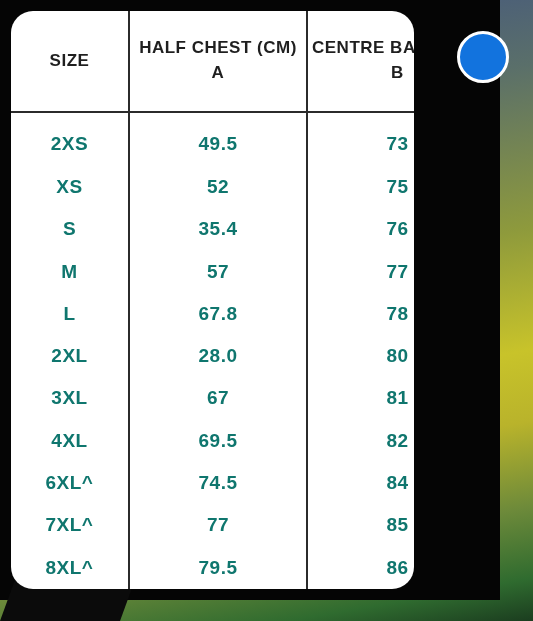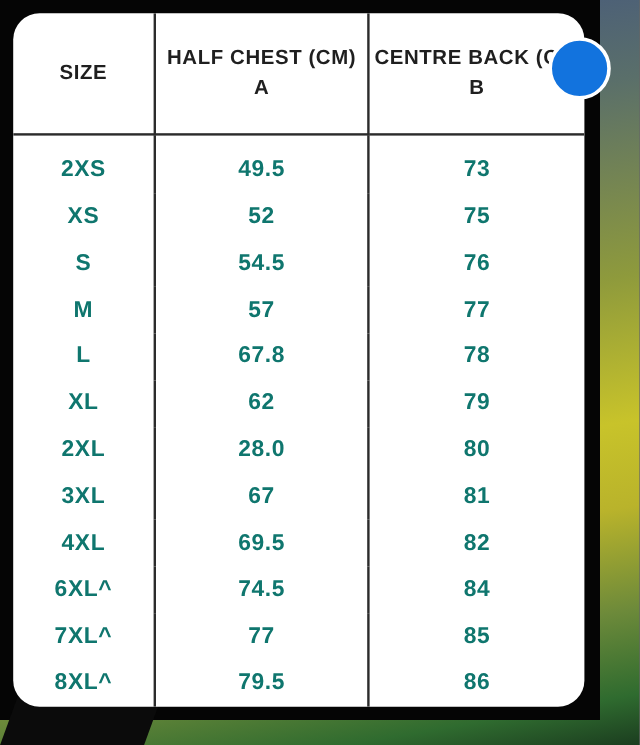--- a/index.html
+++ b/index.html
@@ -45,21 +45,21 @@
     background: #0b0b0b;
     transform: skewX(-20deg);
     transform-origin: bottom left;
   }
 
   
   .card {
     position: absolute;
     left: 11px;
     top: 11px;
-    width: 476px;
+    width: 403px;
     height: 578px;
     background: #ffffff;
     border-radius: 22px;
     overflow: hidden;
   }
 
   table.size-table {
     width: 100%;
     height: 100%;
     border-collapse: collapse;
@@ -152,39 +152,34 @@
             <td>49.5</td>
             <td>73</td>
           </tr>
           <tr>
             <td>XS</td>
             <td>52</td>
             <td>75</td>
           </tr>
           <tr>
             <td>S</td>
-            <td>54.5</td>
+            <td>35.4</td>
             <td>76</td>
           </tr>
           <tr>
             <td>M</td>
             <td>57</td>
             <td>77</td>
           </tr>
           <tr>
             <td>L</td>
             <td>67.8</td>
             <td>78</td>
           </tr>
           <tr>
-            <td>XL</td>
-            <td>62</td>
-            <td>79</td>
-          </tr>
-          <tr>
             <td>2XL</td>
             <td>28.0</td>
             <td>80</td>
           </tr>
           <tr>
             <td>3XL</td>
             <td>67</td>
             <td>81</td>
           </tr>
           <tr>

